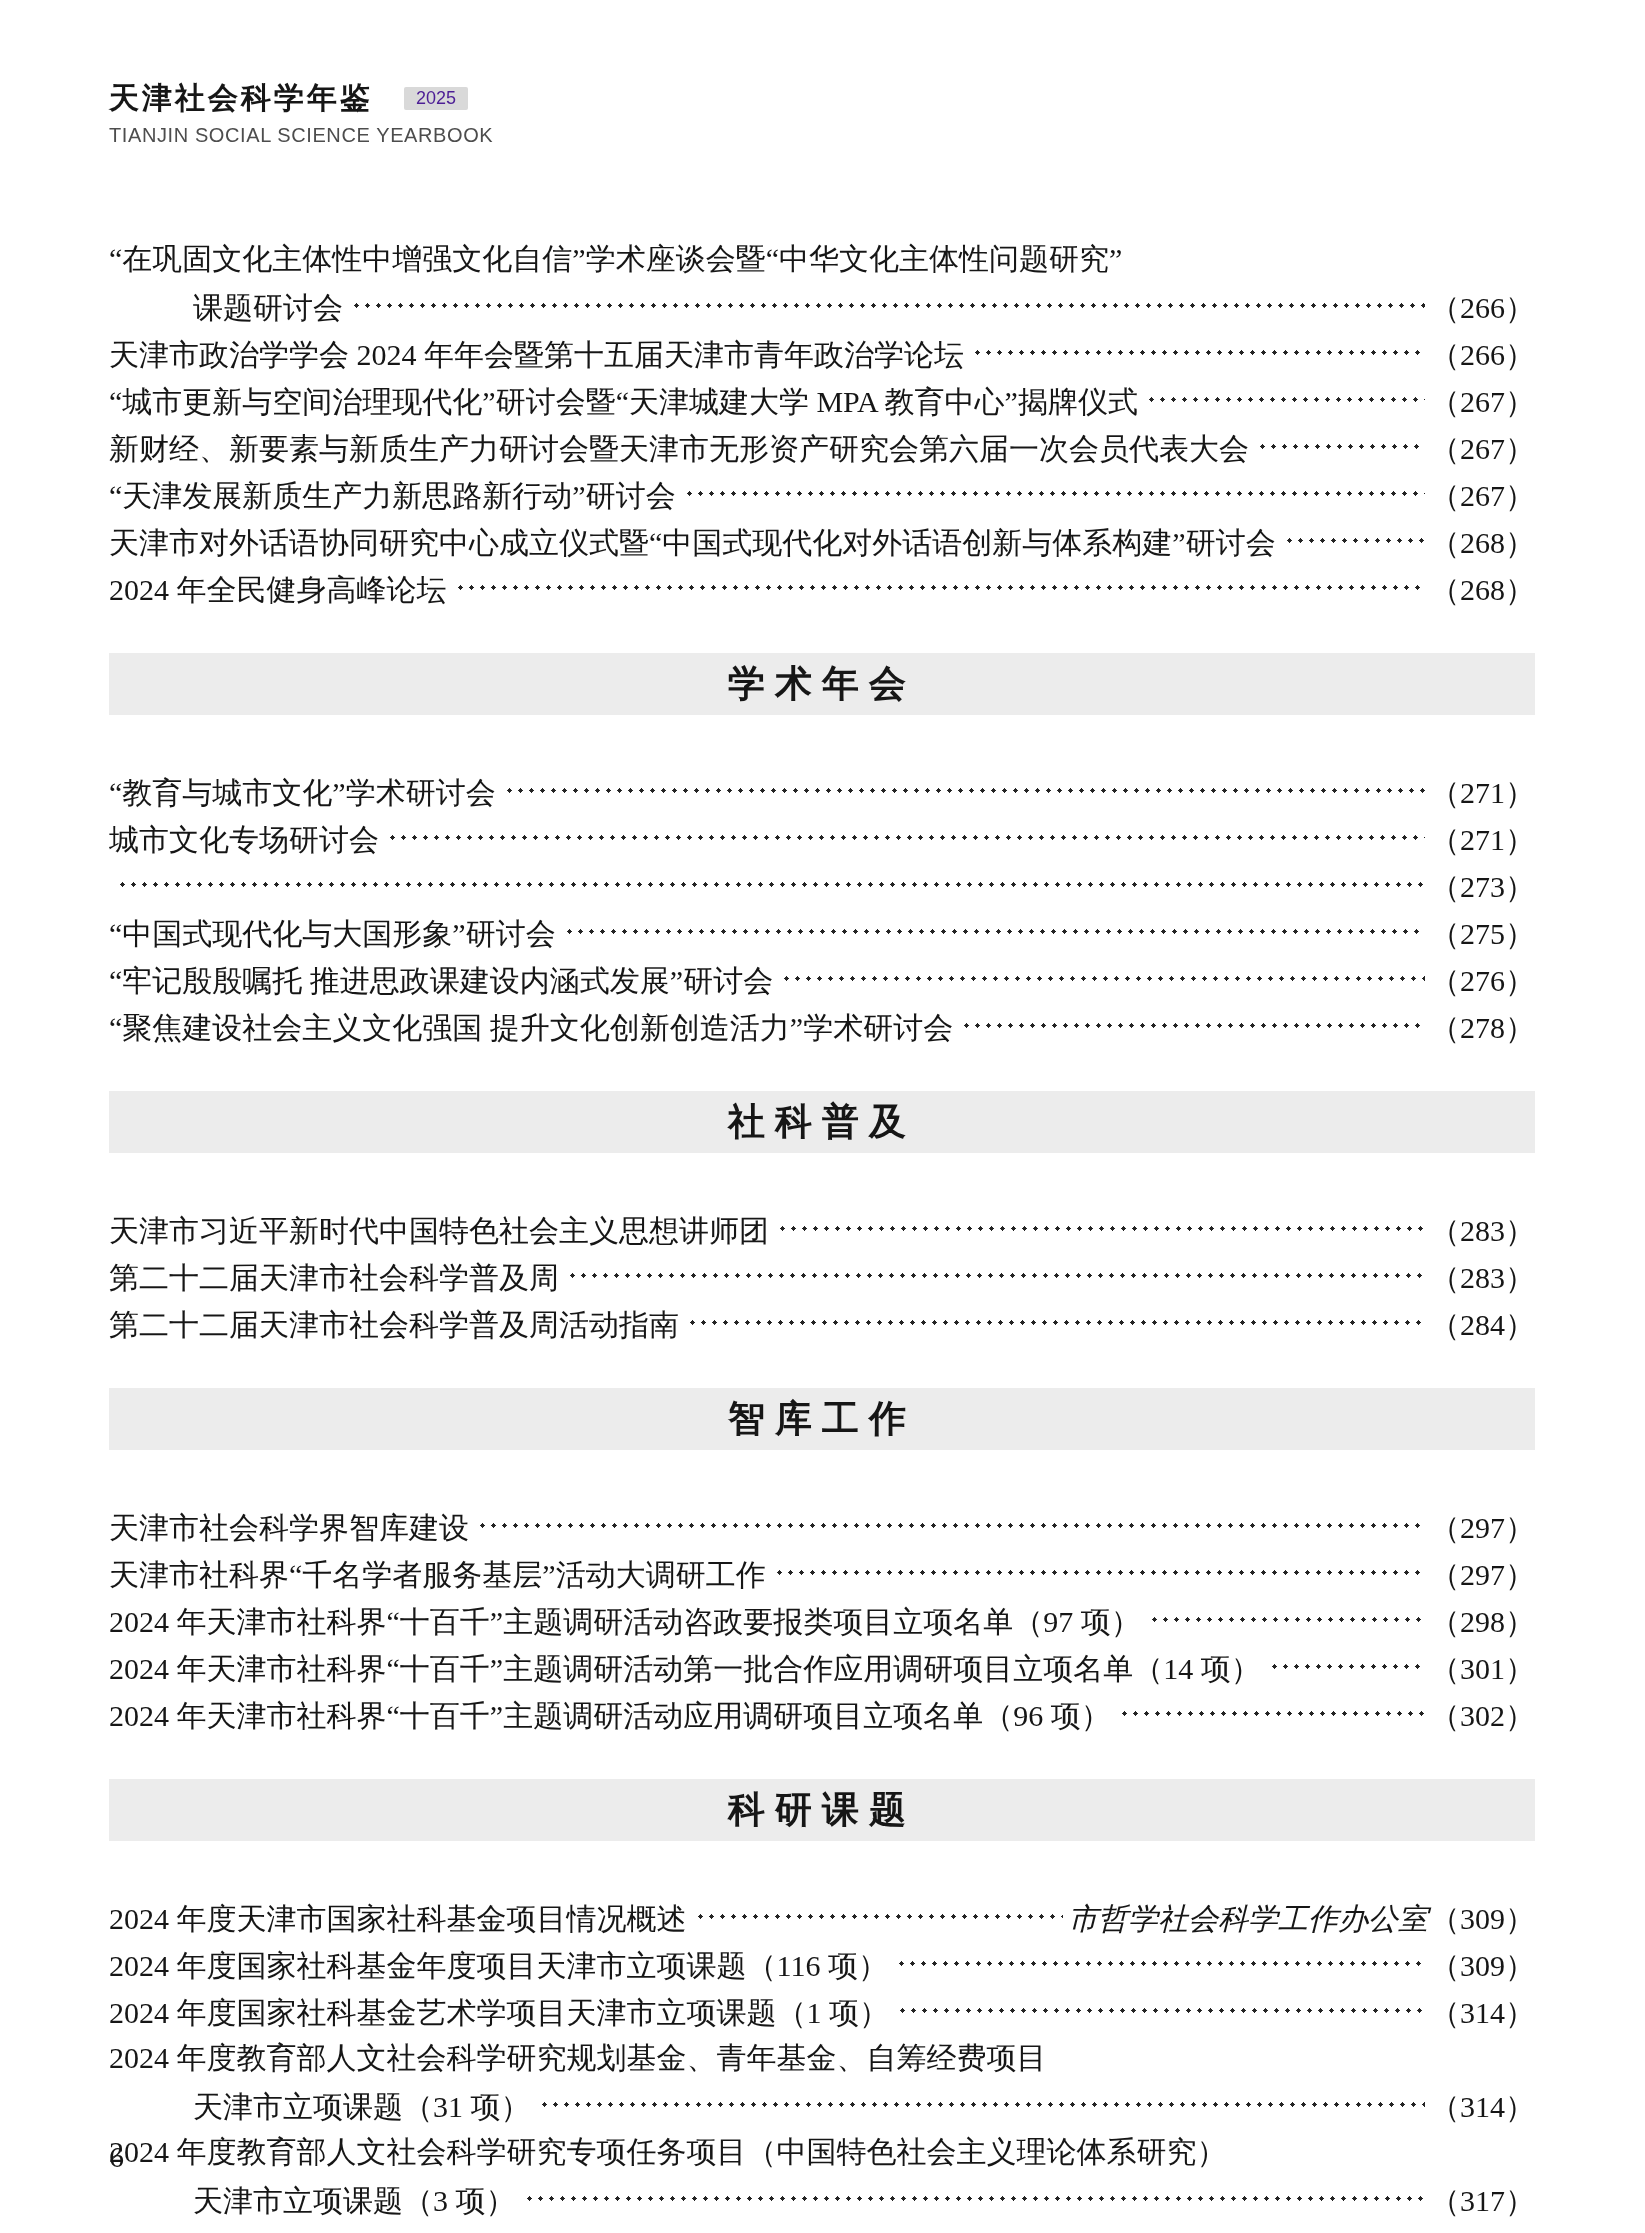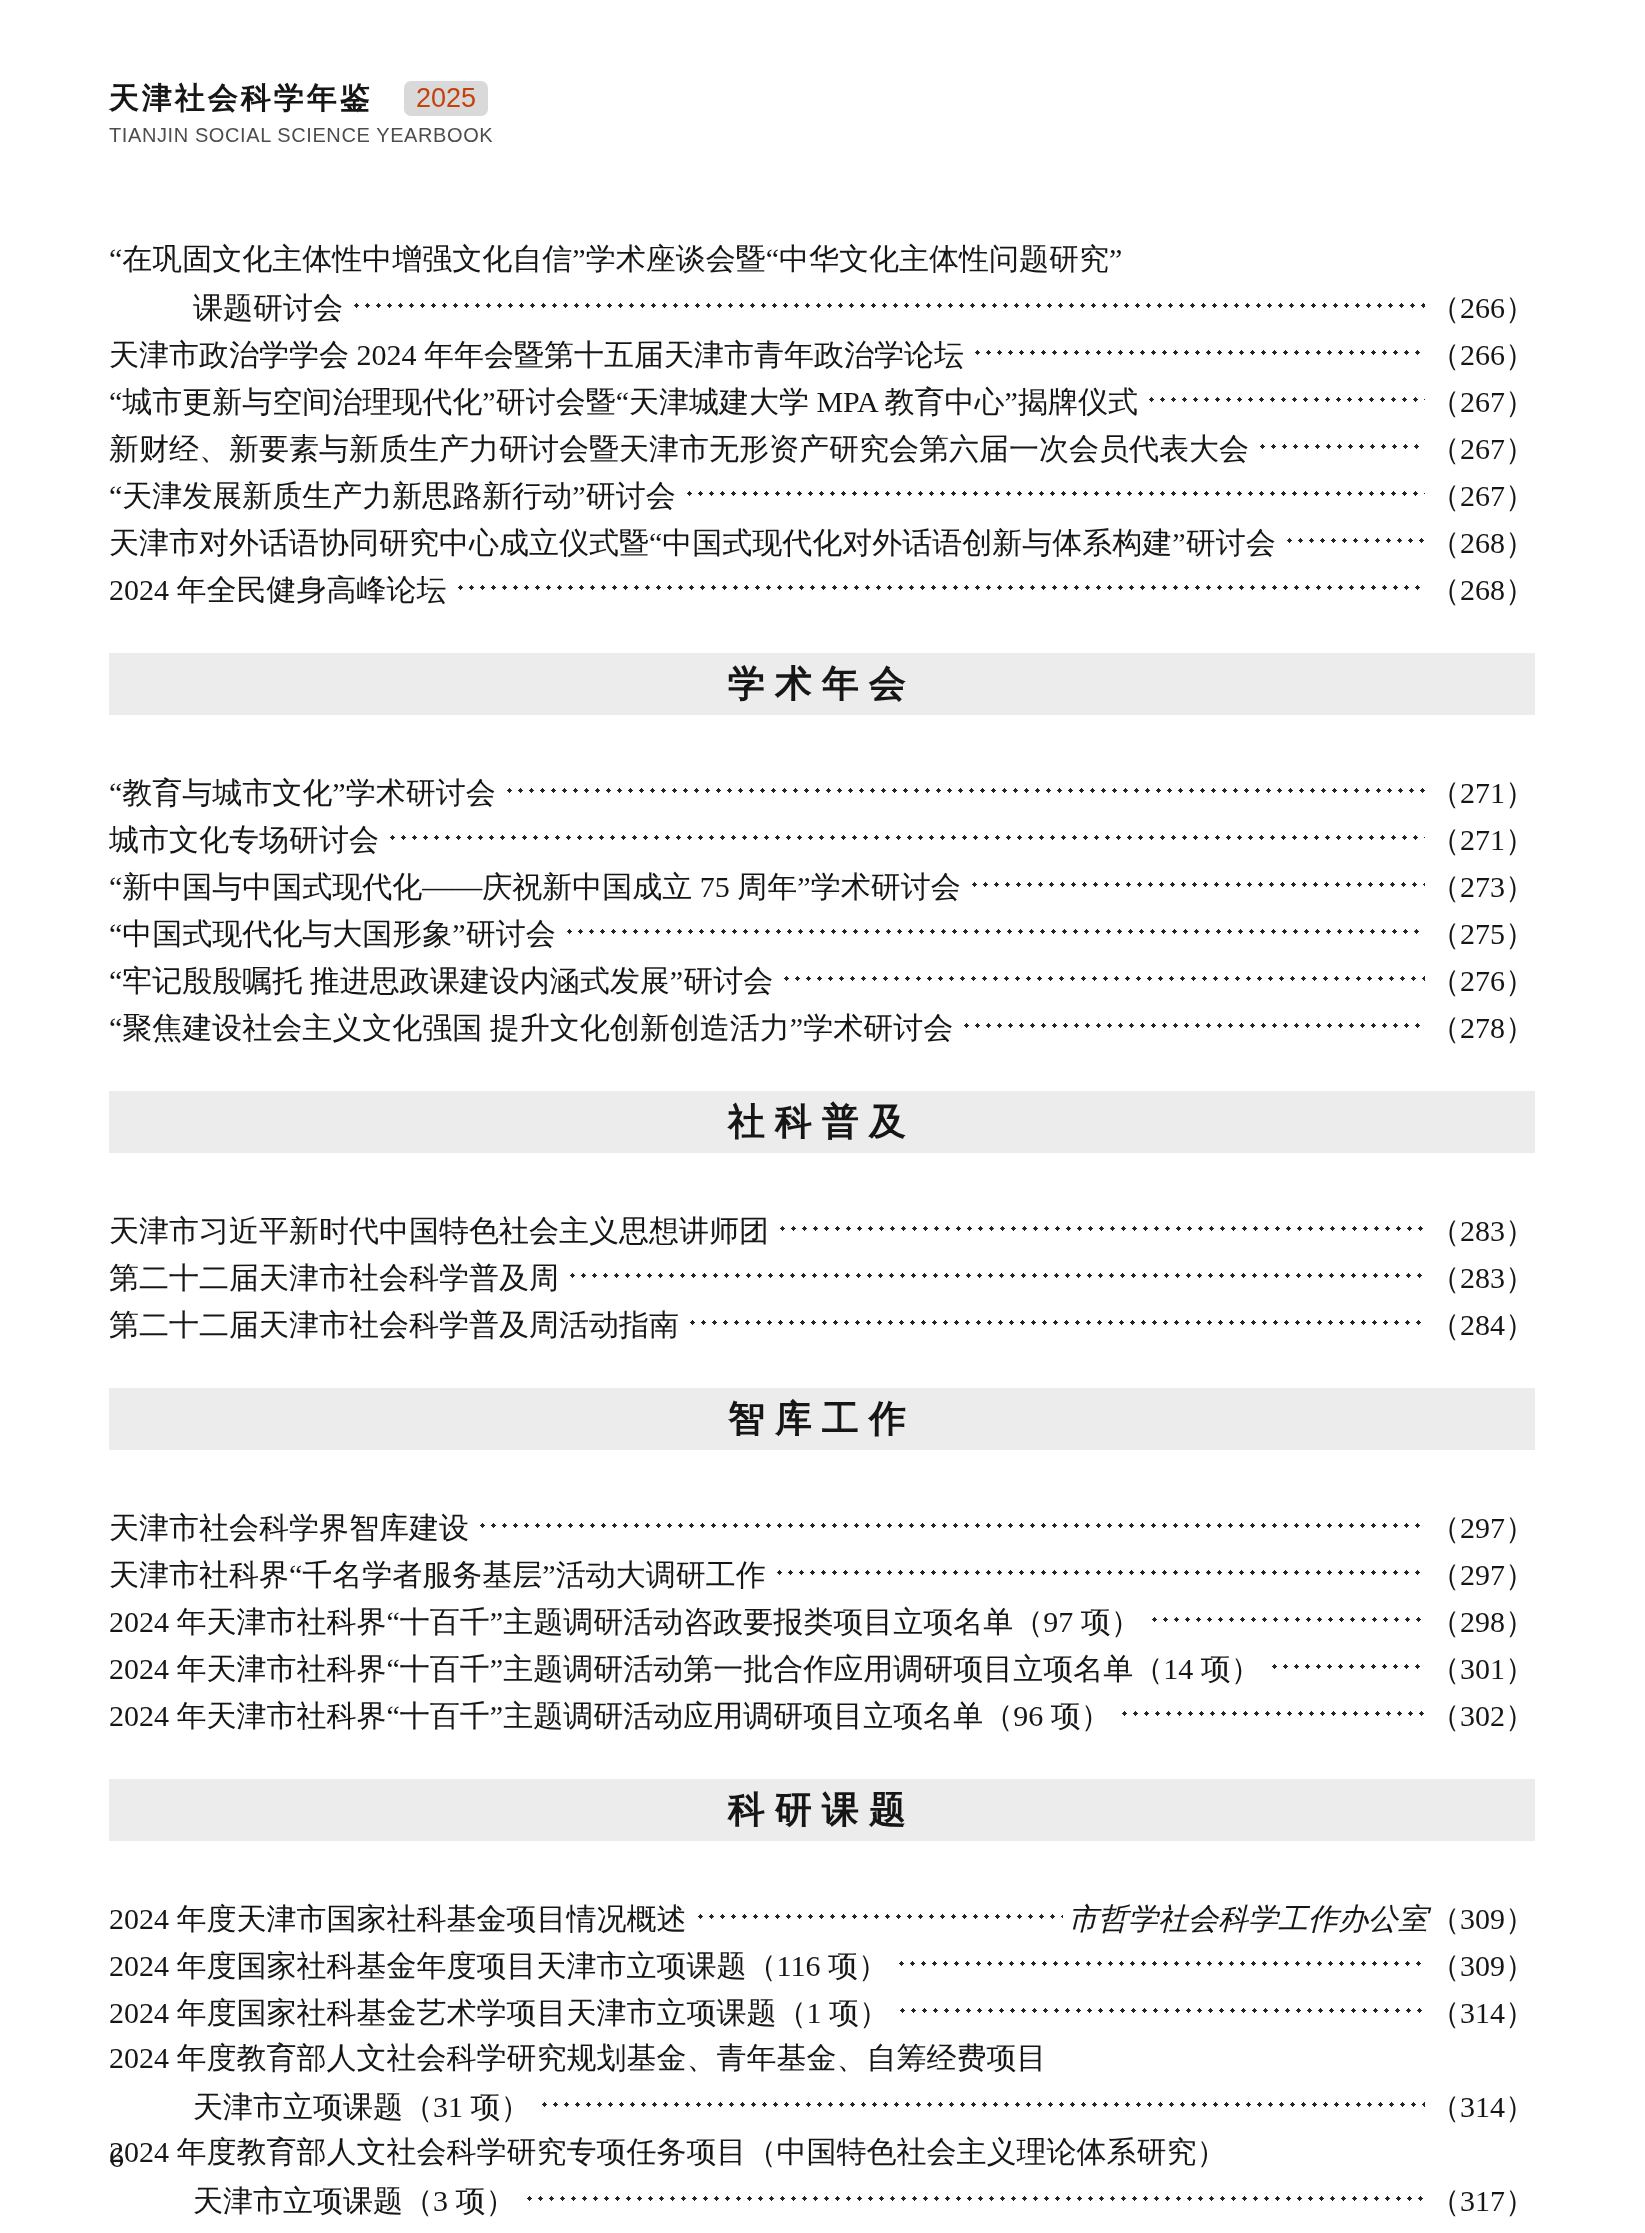--- a/index.html
+++ b/index.html
@@ -13,24 +13,24 @@
     font-family:"Liberation Serif","DejaVu Serif",serif;
     color:#161616;
     overflow:hidden;
   }
   
   .brand-line { display:flex; align-items:center;gap:17px; }
   .brand-title { font-size:30px; font-weight:700; letter-spacing:3px; }
   .brand-badge {
     display:inline-block; margin-left:14px;
     background:var(--badge-bg,#d9d9d9);
-    color:#c2410c;
+    color:#4c1d95;
     font-family:"Liberation Sans","DejaVu Sans",sans-serif;
-    font-size:27px; line-height:1.2;
-    padding:1px 12px; border-radius:7px;
+    font-size:18px; line-height:1.2;
+    padding:1px 12px; border-radius:2px;
   }
   .brand-sub {
     margin-top:5px;
     font-family:"Liberation Sans","DejaVu Sans",sans-serif;
     font-size:20px; letter-spacing:0.6px; color:#4d4d4d;
   }
   
   .toc { margin-top:88px; }
   .section-band {
     margin:42px 0 52px;
@@ -135,21 +135,20 @@
         </div>
         <div class="toc-entry">
           <div class="entry-row">
             <span class="entry-title">城市文化专场研讨会</span>
             <span class="leader"></span>
             <span class="page-num">（271）</span>
           </div>
         </div>
         <div class="toc-entry">
           <div class="entry-row">
-            <span class="entry-title">“新中国与中国式现代化——庆祝新中国成立 75 周年”学术研讨会</span>
             <span class="leader"></span>
             <span class="page-num">（273）</span>
           </div>
         </div>
         <div class="toc-entry">
           <div class="entry-row">
             <span class="entry-title">“中国式现代化与大国形象”研讨会</span>
             <span class="leader"></span>
             <span class="page-num">（275）</span>
           </div>

